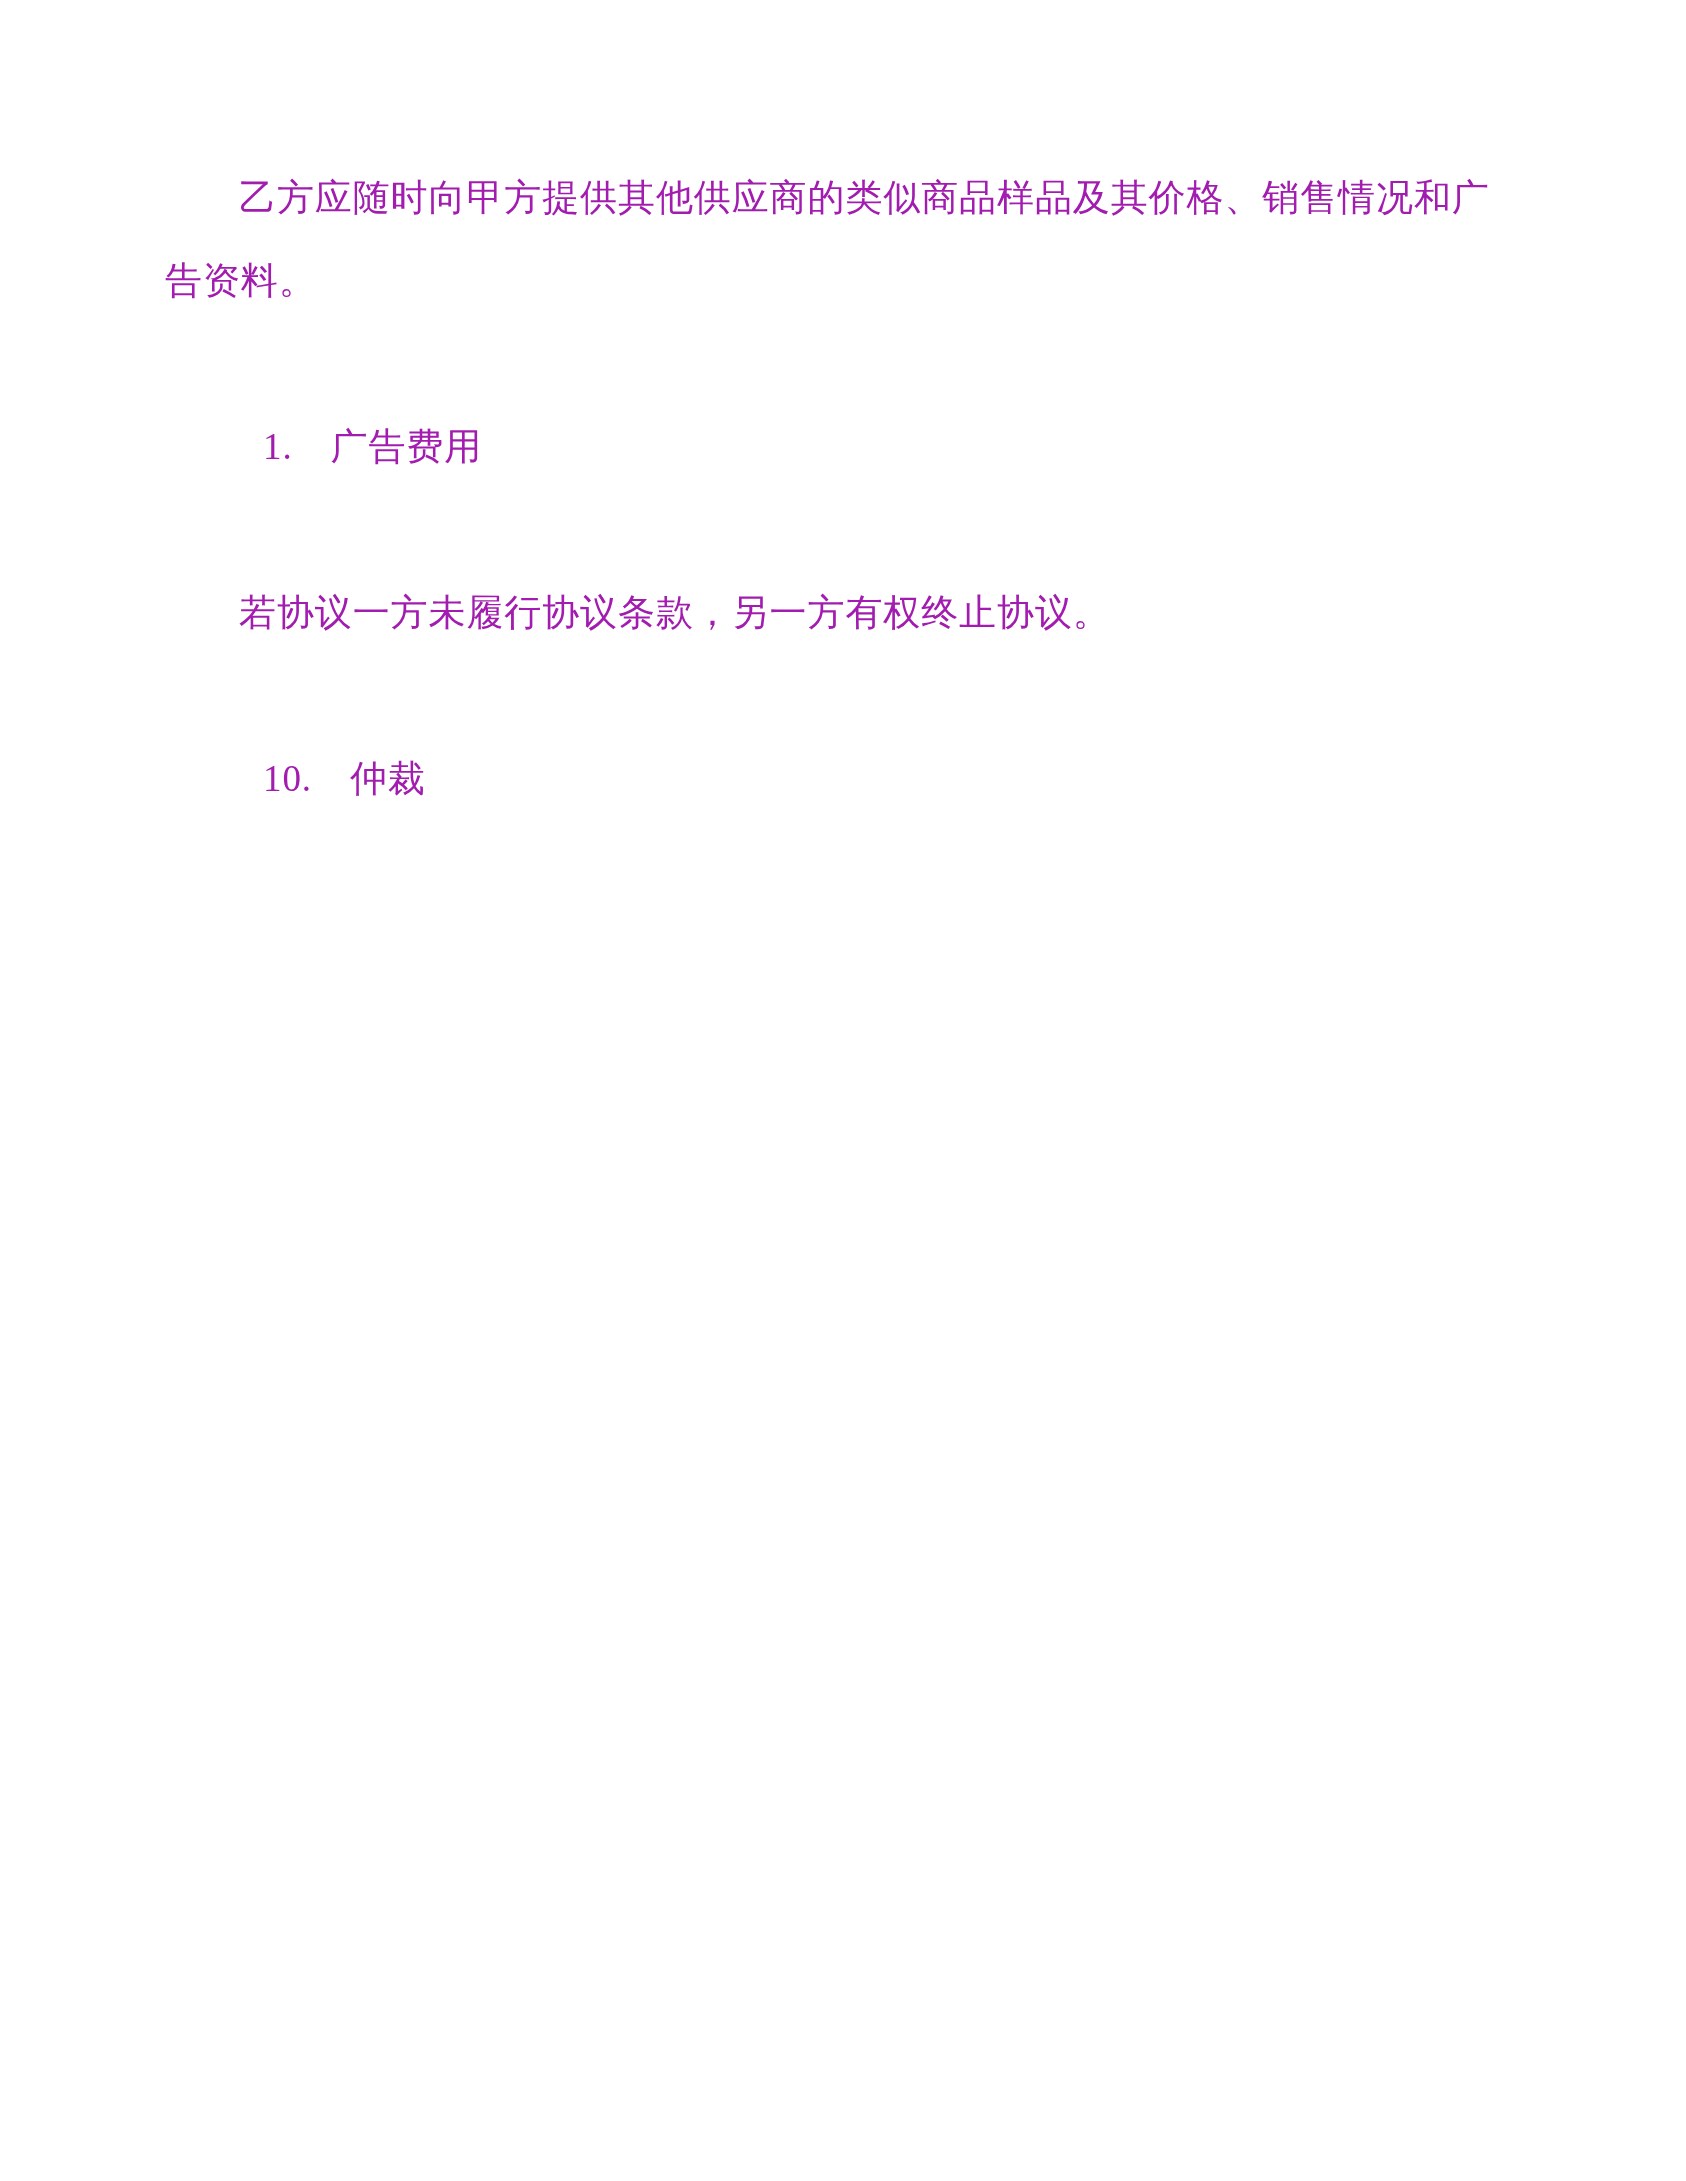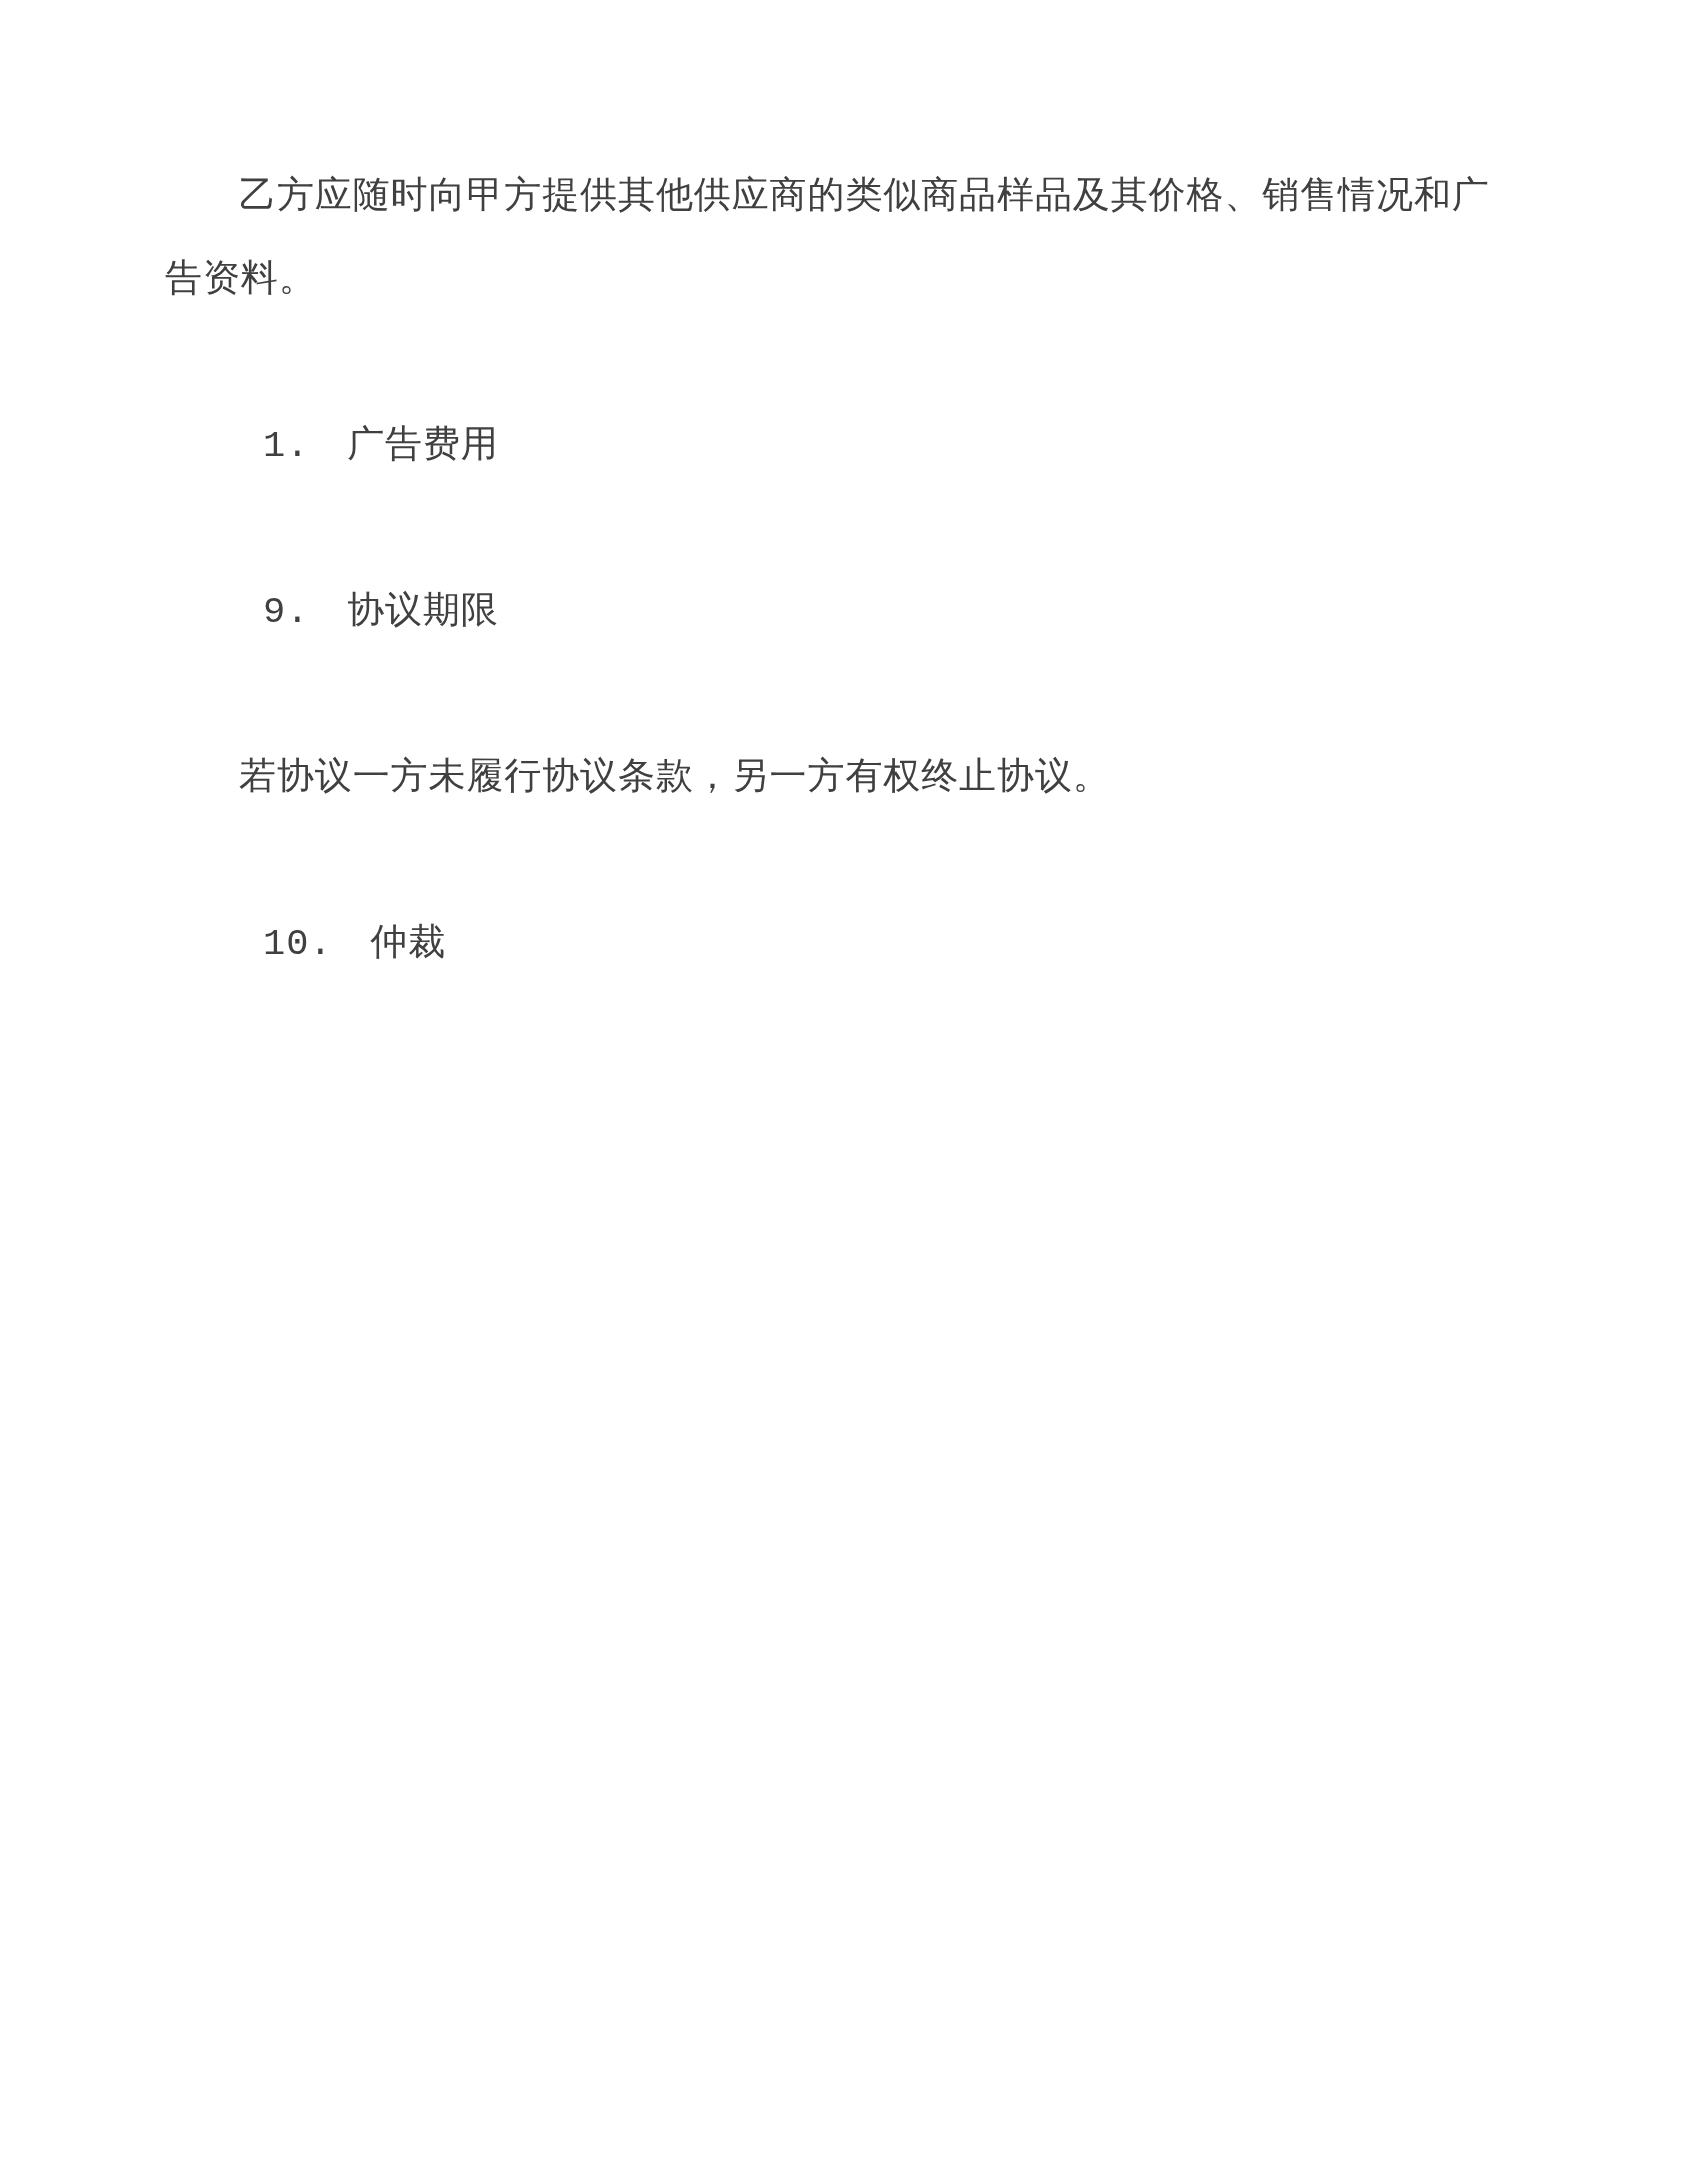--- a/index.html
+++ b/index.html
@@ -6,23 +6,23 @@
     margin: 0;
     padding: 0;
     background: #ffffff;
   }
   .page {
     position: relative;
     width: 1686px;
     height: 1996px;
     box-sizing: border-box;
     background: #ffffff;
-    color: #404040;
+    color: #a21caf;
     padding: 156px 165px 0 165px;
-    font-family: Liberation Mono, monospace;
+    font-family: Liberation Serif, serif;
     font-size: 37px;
     line-height: 83px;
     overflow: hidden;
   }
   .para {
     margin: 0 0 83px 0;
     text-indent: 2em;
     letter-spacing: 0.9px;
   }
   .heading {
@@ -34,21 +34,20 @@
 </head>
 <body>
 
 <div class="page">
 
   <p class="para">乙方应随时向甲方提供其他供应商的类似商品样品及其价格、销售情况和广告资料。</p>
 
   <p class="heading">1.　广告费用</p>
 
 
-  <p class="heading">9.　协议期限</p>
 
 
   <p class="para">若协议一方未履行协议条款，另一方有权终止协议。</p>
 
   <p class="heading">10.　仲裁</p>
 
 
 </div>
 
 

